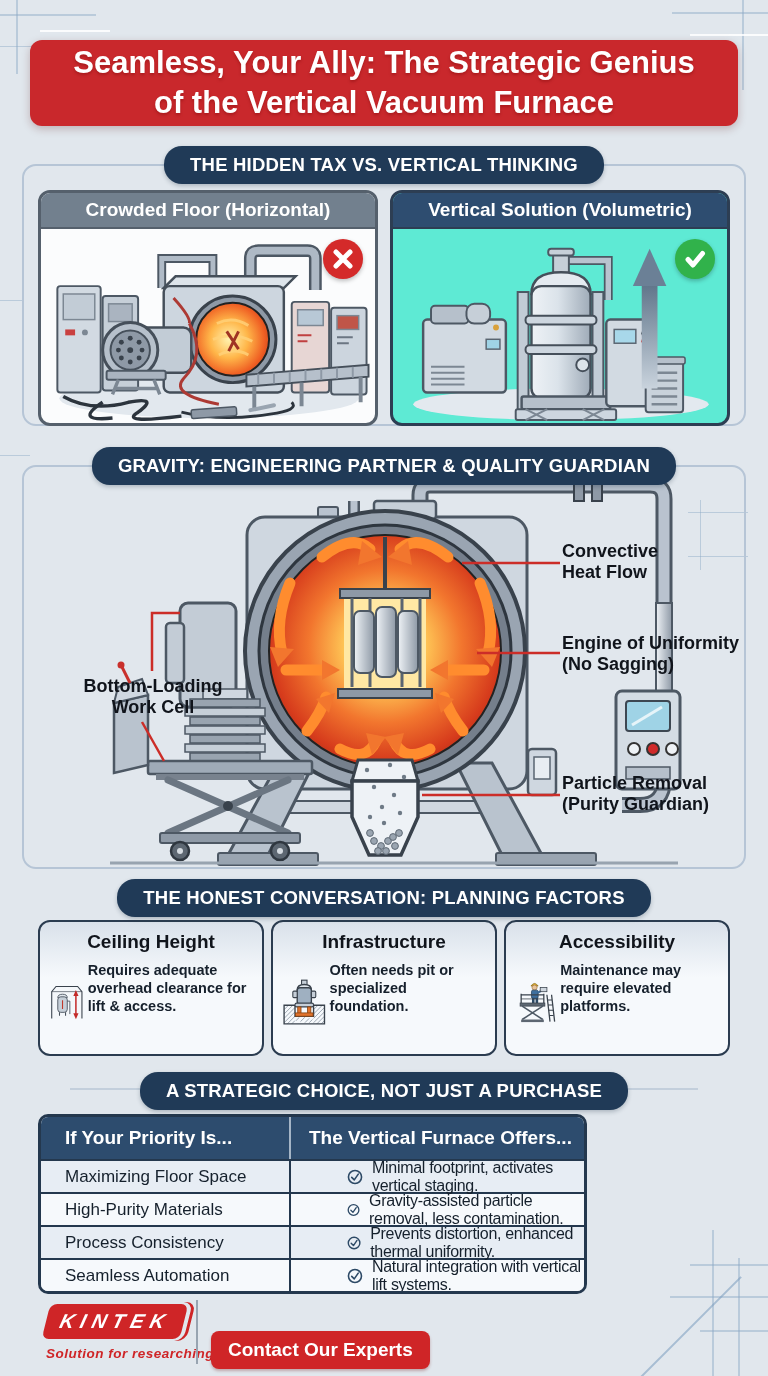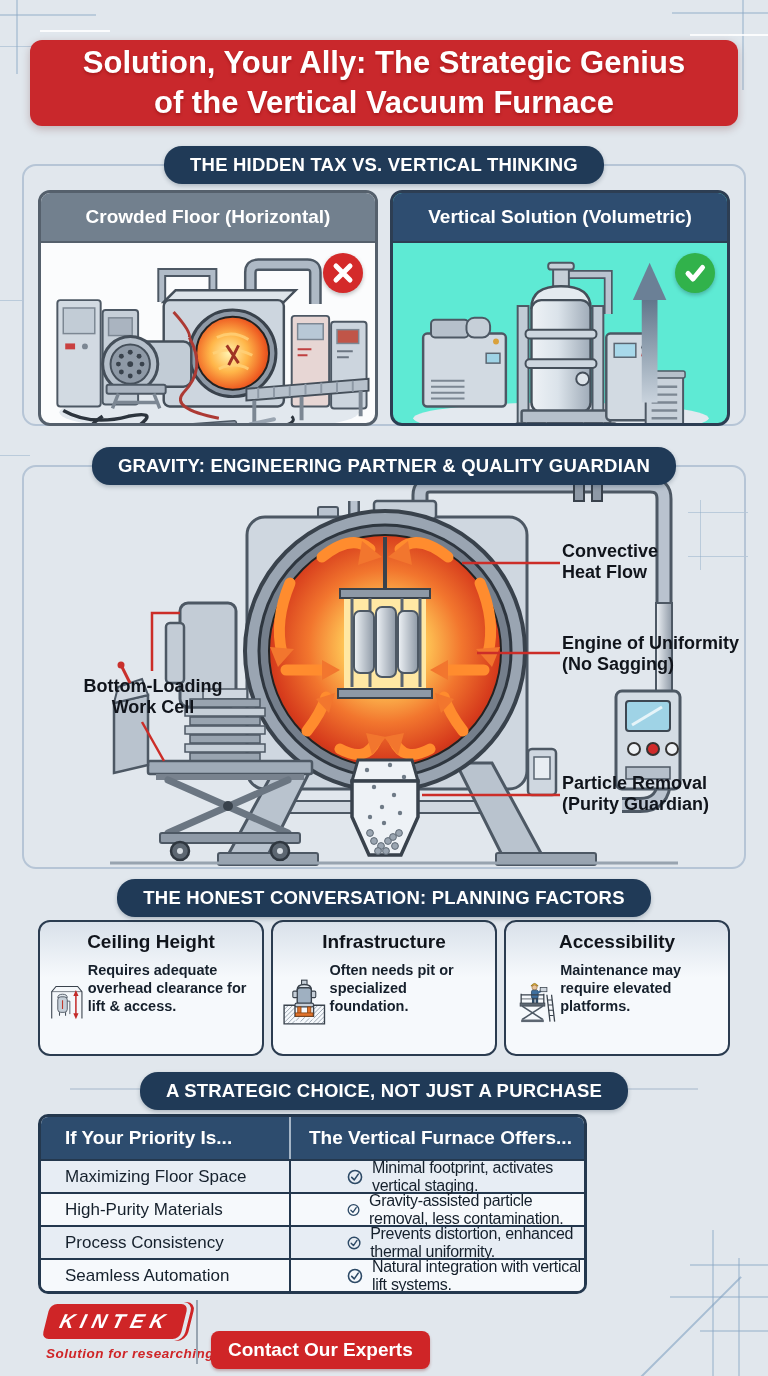--- a/index.html
+++ b/index.html
@@ -20,21 +20,21 @@
   .pill{display:inline-block;background:#203a57;color:#fff;font-weight:bold;font-size:18.5px;
         border-radius:18px;padding:8px 26px;letter-spacing:.2px;box-shadow:0 2px 4px rgba(20,40,60,.25);}
   
   .frame{position:absolute;border:2px solid #b6c5d6;border-radius:14px;z-index:1;}
   .behind-line{position:absolute;height:2px;background:#c3cfdc;z-index:1;}
   
   .panel{position:absolute;top:190px;width:340px;height:236px;border-radius:12px;overflow:hidden;
          background:#fbfcfd;z-index:4;}
   .panel.left{left:38px;border:3px solid #55606c;}
   .panel.right{left:390px;border:3px solid #2d3e53;background:#5eead4;}
-  .panel-head{height:50px;display:flex;align-items:center;justify-content:center;color:#fff;
+  .panel-head{height:36px;display:flex;align-items:center;justify-content:center;color:#fff;
               font-weight:bold;font-size:19px;}
   .panel.left .panel-head{background:#72808e;border-bottom:2px solid #55606c;}
   .panel.right .panel-head{background:#2e4d70;border-bottom:2px solid #2d3e53;}
   .panel-body{position:relative;height:193px;}
   .badge{position:absolute;top:10px;right:12px;width:40px;height:40px;border-radius:50%;
          display:flex;align-items:center;justify-content:center;z-index:5;box-shadow:0 2px 4px rgba(0,0,0,.25);}
   .badge.red{background:#d42a2a;}
   .badge.green{background:#31b24b;}
   
   .gravity-box{position:absolute;left:22px;top:465px;width:724px;height:404px;z-index:3;}
@@ -90,21 +90,21 @@
     <div class="bp" style="left:700px;top:500px;width:1px;height:70px;"></div>
     <div class="bp" style="left:712px;top:1230px;width:2px;height:146px;"></div>
     <div class="bp" style="left:738px;top:1258px;width:2px;height:118px;"></div>
     <div class="bp" style="left:690px;top:1264px;width:78px;height:2px;"></div>
     <div class="bp" style="left:670px;top:1296px;width:98px;height:2px;"></div>
     <div class="bp" style="left:700px;top:1330px;width:68px;height:2px;"></div>
     <div class="bp-diag" style="left:596px;top:1336px;"></div>
   </div>
 
   <div class="banner">
-    <span>Solution, Your Ally: The Strategic Genius of the Vertical Vacuum Furnace</span>
+    <span>Seamless, Your Ally: The Strategic Genius of the Vertical Vacuum Furnace</span>
   </div>
 
   <div class="frame" style="left:22px;top:164px;width:724px;height:262px;"></div>
   <div class="pillwrap" style="top:146px;">
     <span class="pill">THE HIDDEN TAX VS. VERTICAL THINKING</span>
   </div>
 
   <div class="panel left">
     <div class="panel-head">Crowded Floor (Horizontal)</div>
     <div class="panel-body">

